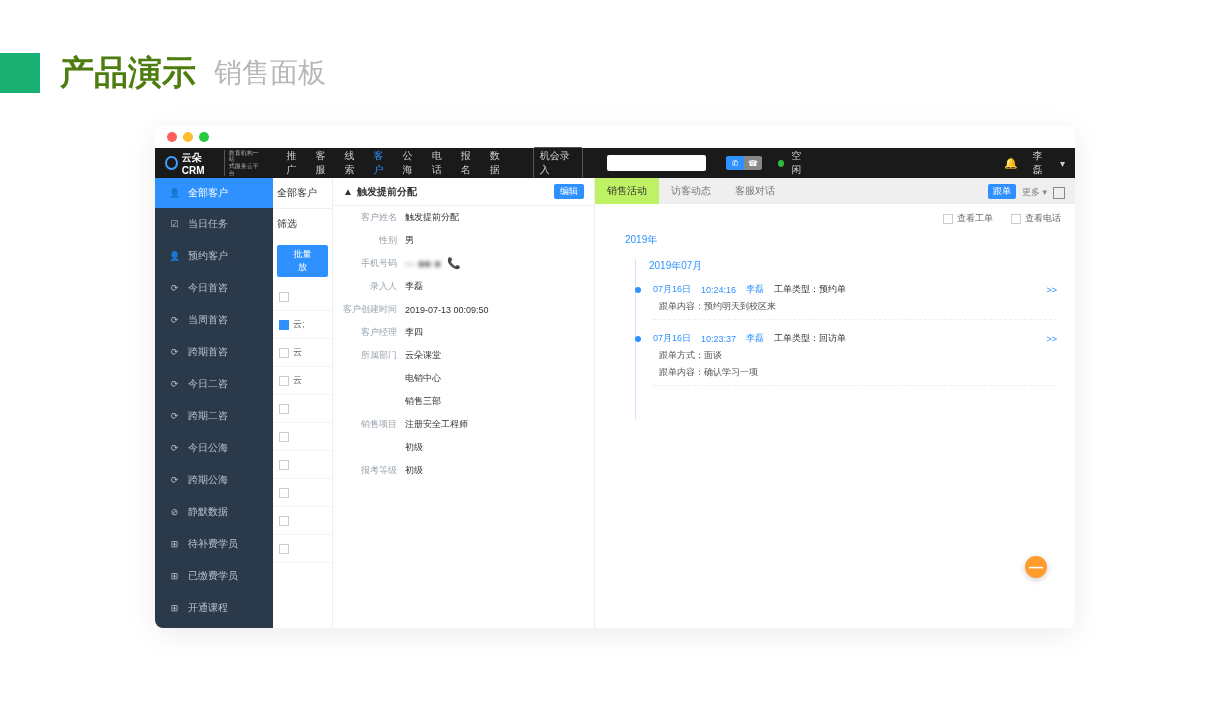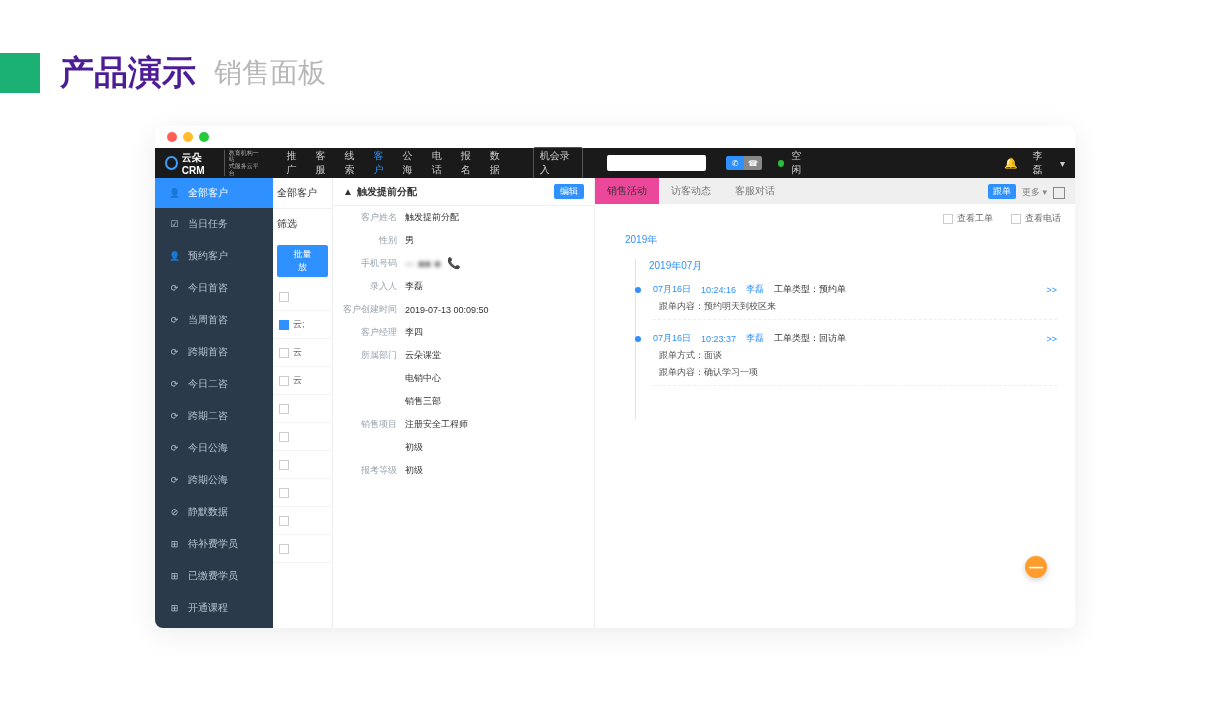--- a/index.html
+++ b/index.html
@@ -1,21 +1,21 @@
 <!DOCTYPE html>
 <html><head>
   <meta charset="utf-8">
   <style>
     * { margin: 0; padding: 0; box-sizing: border-box; font-family: "Microsoft YaHei", -apple-system, sans-serif; }
     body { background: #fff; width: 1210px; height: 720px; overflow: hidden; }
 
     
     .page-hdr { display: flex; align-items: center; padding: 50px 0 30px 0; }
     .green-block { width: 40px; height: 40px; background: #1bb174; margin-right: 20px; }
-    .page-title { font-size: 34px; font-weight: 700; color: #4c1d95; margin-right: 18px; }
+    .page-title { font-size: 34px; font-weight: 700; color: #4d7c0f; margin-right: 18px; }
     .page-sub { font-size: 28px; color: #b7b7b7; font-weight: 400; }
 
     
     .shell { width: 920px; margin-left: 155px; border-radius: 8px; box-shadow: 0 6px 30px rgba(0,0,0,0.08); overflow: hidden; background: #fff; }
     .mac-bar { height: 22px; background: #fff; display: flex; align-items: center; padding-left: 12px; gap: 6px; }
     .mac-dot { width: 10px; height: 10px; border-radius: 50%; }
     .d-red { background: #ff5f56; }
     .d-yel { background: #ffbd2e; }
     .d-grn { background: #27c93f; }
 
@@ -66,21 +66,21 @@
     .dt-row { display: flex; padding: 5px 10px; }
     .dt-label { width: 62px; text-align: right; color: #9aa4ae; font-size: 9px; padding-right: 8px; }
     .dt-val { flex: 1; color: #333; font-size: 9px; display: flex; align-items: center; gap: 6px; }
     .phone-ic { color: #2dbb3a; font-size: 11px; }
     .blur { filter: blur(2px); letter-spacing: 1px; }
 
     
     .timeline { flex: 1; background: #fff; font-size: 10px; }
     .tl-tabs { display: flex; align-items: center; background: #efefef; height: 26px; font-size: 10px; }
     .tl-tab { padding: 0 12px; height: 100%; display: flex; align-items: center; color: #777; cursor: pointer; }
-    .tl-tab.on { background: #ec4899; color: #333; }
+    .tl-tab.on { background: #bef264; color: #333; }
     .tl-right-btns { margin-left: auto; display: flex; align-items: flex-end; gap: 6px; padding-right: 10px; }
     .tl-btn-follow { background: #2f91ff; color: #fff; font-size: 9px; padding: 1px 5px; border-radius: 2px; }
     .tl-more { color: #888; font-size: 9px; }
     .tl-copy { width: 12px; height: 12px; border: 1px solid #888; }
     .tl-checks { display: flex; gap: 18px; padding: 8px 14px; justify-content: flex-end; color: #666; }
     .tl-checks label { display: flex; align-items: center; gap: 4px; font-size: 9px; }
     .tl-cb { width: 10px; height: 10px; border: 1px solid #ccc; }
 
     .tl-body { padding: 0 18px 10px 30px; position: relative; }
     .tl-year { color: #2f91ff; font-size: 10px; margin-bottom: 12px; }

